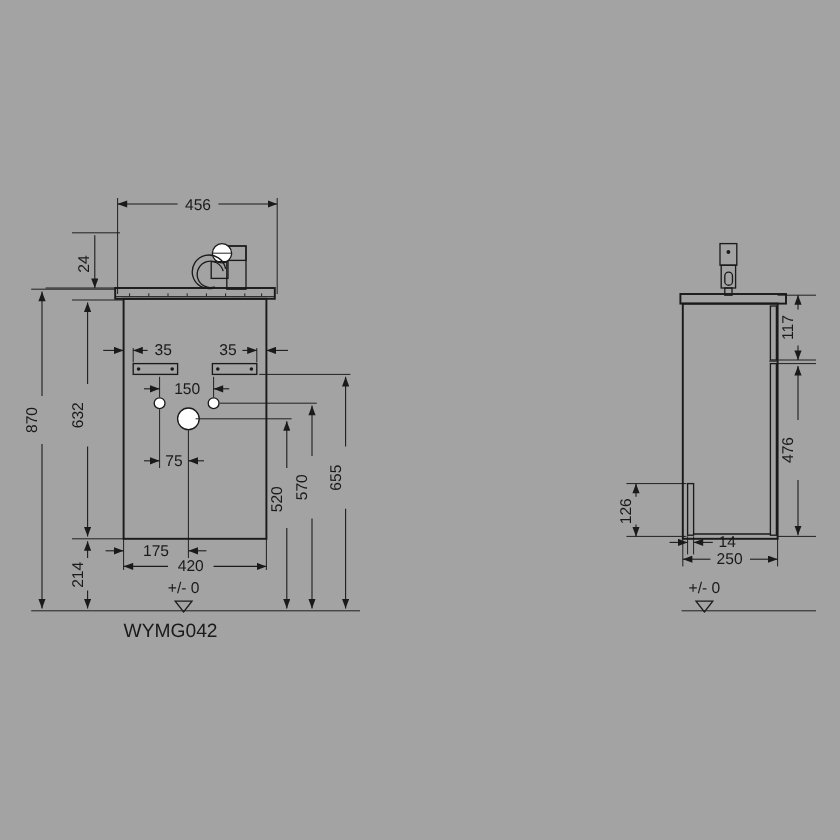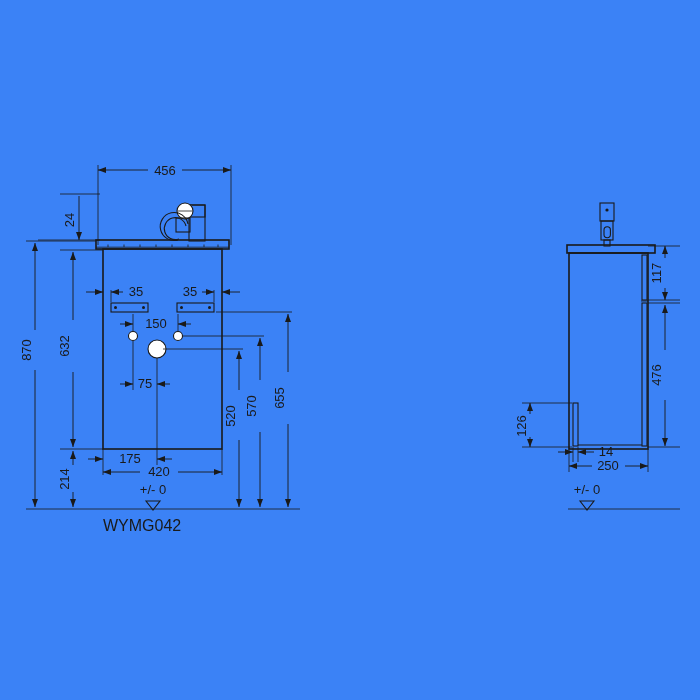--- a/index.html
+++ b/index.html
@@ -10,21 +10,21 @@
   body {
     width: 700px;
     height: 700px;
     font-family: "Liberation Sans", sans-serif;
     overflow: hidden;
   }
   #drawing-root {
     position: relative;
     width: 700px;
     height: 700px;
-    background: #3b82f6;
+    background: #a3a3a3;
   }
   svg#technical-drawing {
     display: block;
     width: 700px;
     height: 700px;
   }
   .dim-text {
     font-family: "Liberation Sans", sans-serif;
     font-size: 13px;
     fill: #1a1a1a;

